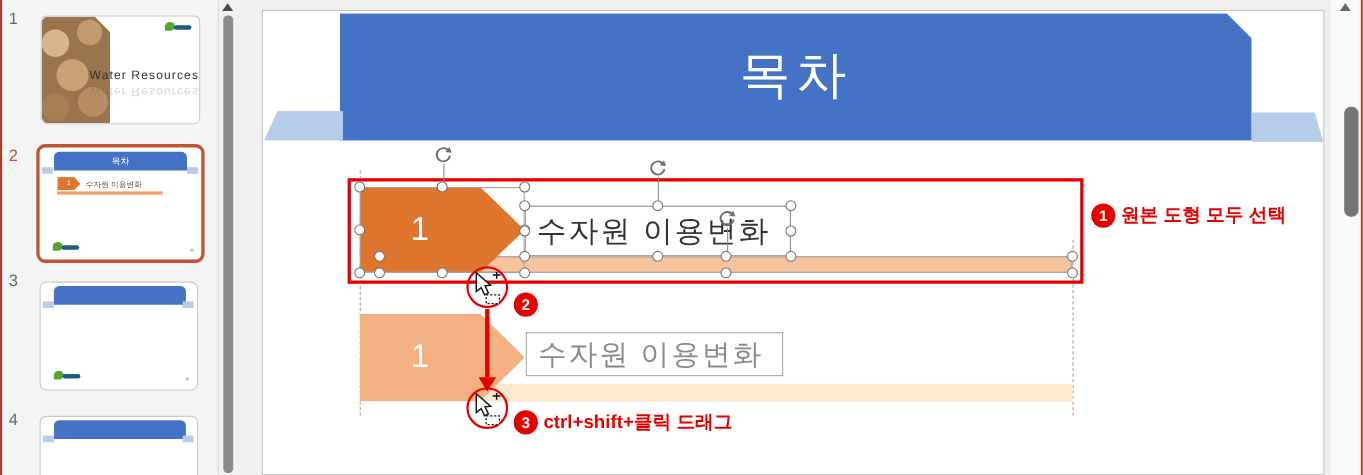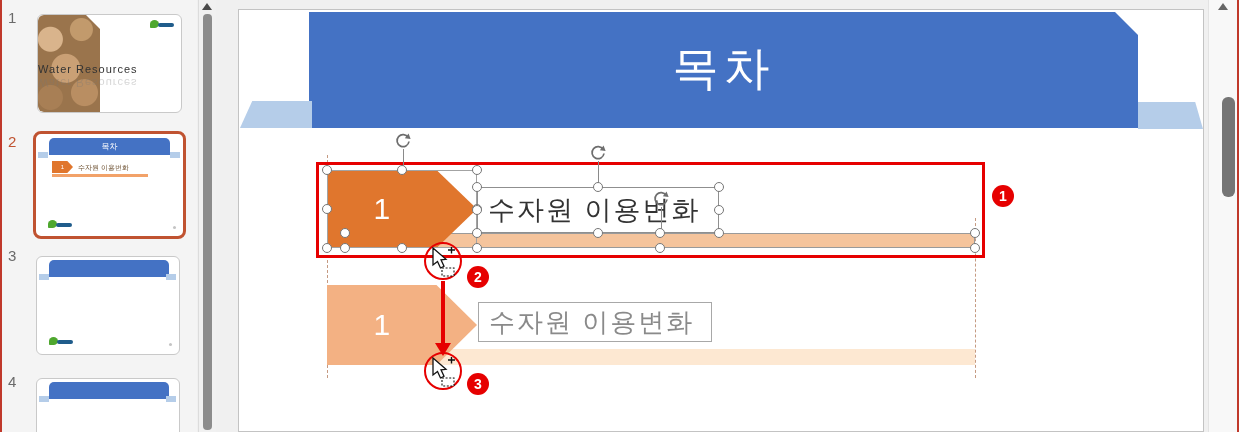--- a/index.html
+++ b/index.html
@@ -64,21 +64,21 @@
 
   .thumb1-photo { position:absolute; left:0; top:0; width:62px; height:97px; border-radius:6px 0 0 6px;
     background:
       radial-gradient(circle at 20% 25%, #d9b48c 0 12px, transparent 13px),
       radial-gradient(circle at 70% 15%, #c29a6c 0 11px, transparent 12px),
       radial-gradient(circle at 45% 55%, #caa075 0 14px, transparent 15px),
       radial-gradient(circle at 75% 80%, #b98e62 0 13px, transparent 14px),
       radial-gradient(circle at 20% 85%, #a87f55 0 12px, transparent 13px),
       #9a744c; }
   .fold { position:absolute; width:0; height:0; border-left:14px solid transparent; border-top:14px solid #fff; }
-  .wr-title { position:absolute; width:100%; text-align:left; font-size:11px; color:#333; letter-spacing:1px; }
+  .wr-title { position:absolute; width:100%; text-align:right; font-size:11px; color:#333; letter-spacing:1px; }
   .wr-reflect { transform:scaleY(-1); opacity:.3; color:#777; }
 </style>
 </head>
 <body>
 
 <div id="root">
   <div class="edge" style="left:0"></div>
   <div class="edge" style="left:1237px"></div>
 
   <div id="sidebar">
@@ -221,21 +221,23 @@
       <span class="cursor-glyph">
         <svg width="27" height="30" viewBox="0 0 27 30">
             <polygon points="2,1 2,18 6.5,14.5 9.5,21 13,19.3 10,12.8 15,12.3" fill="#fff" stroke="#111" stroke-width="1.3"></polygon>
             <path d="M17 3 h7 M20.5 0 v6.5" stroke="#111" stroke-width="1.4" fill="none"></path>
             <rect x="11" y="21" width="12" height="8" fill="#fff" stroke="#111" stroke-width="1.1" stroke-dasharray="2 1.6"></rect>
           </svg>
       </span>
     </div>
 
     <div class="badge" style="left:992px; top:185px;">1</div>
+    <div class="ann-label" style="left:1019px; top:185px;">원본 도형 모두 선택</div>
     <div class="badge" style="left:467px; top:266px;">2</div>
     <div class="badge" style="left:467px; top:373px;">3</div>
+    <div class="ann-label" style="left:494px; top:373px;">ctrl+shift+클릭 드래그</div>
   </div>
 
   <div id="main-sb">
     <div class="scroll-up" style="position:absolute; left:9px; top:3px; border-bottom-color:#666;"></div>
   </div>
   <div id="main-sb-thumb"></div>
 </div>
 
 </body></html>

